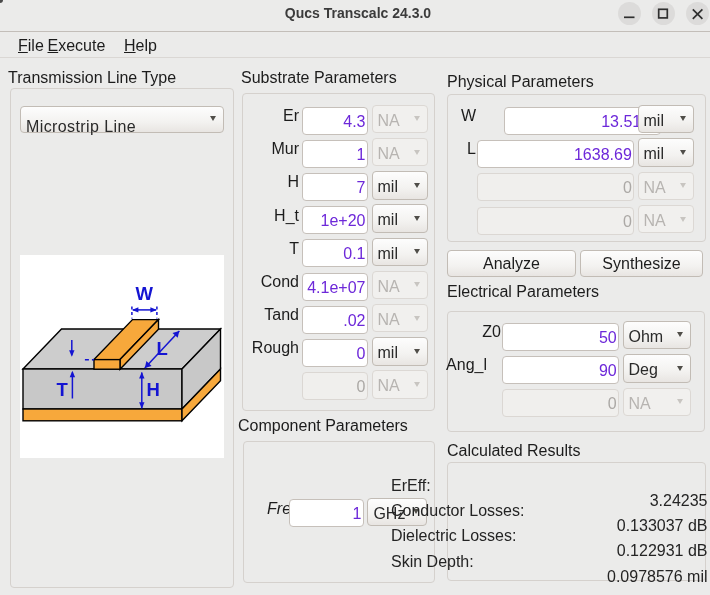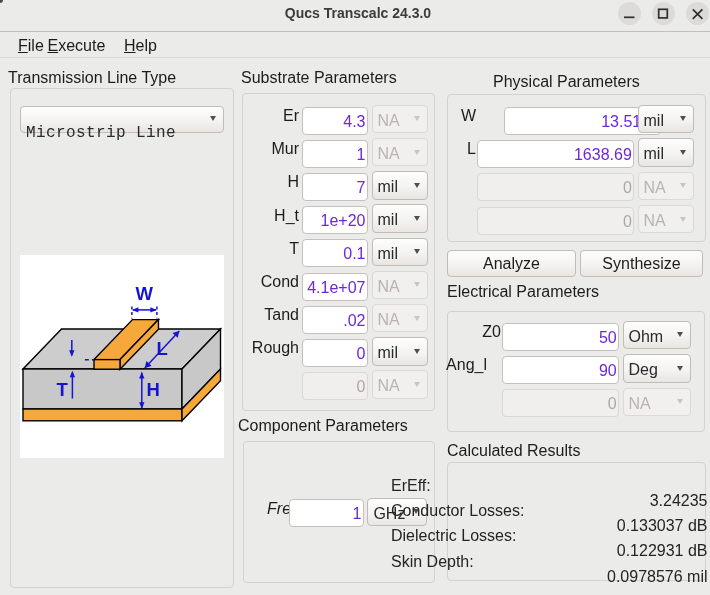--- a/index.html
+++ b/index.html
@@ -53,21 +53,21 @@
     </svg>
   </div>
 <div class="abs" id="menubar"></div>
 <div class="abs menuitem" style="left:18px;"><u>F</u>ile</div>
 <div class="abs menuitem" style="left:47.5px;"><u>E</u>xecute</div>
 <div class="abs menuitem" style="left:124px;"><u>H</u>elp</div>
 
 <div class="abs glabel" style="left:8px;top:69px;">Transmission Line Type</div>
 <div class="abs groupbox" style="left:9.5px;top:88px;width:222.5px;height:497.5px;"></div>
 <div class="abs combo" style="left:20px;top:105.5px;width:204px;height:27px;">
-    <span style="top:17px;letter-spacing:0.4px;font-family:Liberation Mono, monospace;">Microstrip Line</span>
+    <span style="top:11px;letter-spacing:0.4px;">Microstrip Line</span>
     <i></i>
   </div>
 <div class="abs" id="msimg" style="left:19.5px;top:254.5px;width:204px;height:203px;background:#fff;">
 <svg width="204" height="203" viewBox="0 0 204 203">
 
   <polygon points="3,114 41.5,74 200.5,74 162,114" fill="#cdcdcd" stroke="#000" stroke-width="1.4"></polygon>
   <rect x="3" y="114" width="159" height="40" fill="#c8c8c8" stroke="#000" stroke-width="1.4"></rect>
   <rect x="3" y="154" width="159" height="11.8" fill="#f7a83b" stroke="#000" stroke-width="1.4"></rect>
   <polygon points="162,114 200.5,74 200.5,114 162,154" fill="#c8c8c8" stroke="#000" stroke-width="1.4"></polygon>
   <polygon points="162,154 200.5,114 200.5,125.8 162,165.8" fill="#f7a83b" stroke="#000" stroke-width="1.4"></polygon>
@@ -185,21 +185,21 @@
 
 <div class="abs rowlabel" style="left:200px;top:499.8px;width:100px;font-style:italic;">Freq</div>
 <div class="abs entry" style="left:288.5px;top:499.3px;width:75px;height:28px;">
     <span>1</span>
   </div>
 <div class="abs combo" style="left:367.4px;top:497.5px;width:60px;height:28.6px;">
     <span>GHz</span>
     <i></i>
   </div>
 
-<div class="abs glabel" style="left:447px;top:73px;margin-left:46px;">Physical Parameters</div>
+<div class="abs glabel" style="left:447px;top:73px;">Physical Parameters</div>
 <div class="abs groupbox" style="left:447px;top:94px;width:257px;height:146px;"></div>
 <div class="abs rowlabel" style="left:376px;top:107px;width:100px;">W</div>
 <div class="abs rowlabel" style="left:376px;top:140.4px;width:100px;">L</div>
 <div class="abs entry" style="left:504px;top:106.5px;width:157px;height:28px;">
     <span>13.5147</span>
   </div>
 <div class="abs entry" style="left:476.8px;top:139.9px;width:157px;height:28px;">
     <span>1638.69</span>
   </div>
 <div class="abs entry dis" style="left:476.8px;top:173.3px;width:157px;height:28px;">

